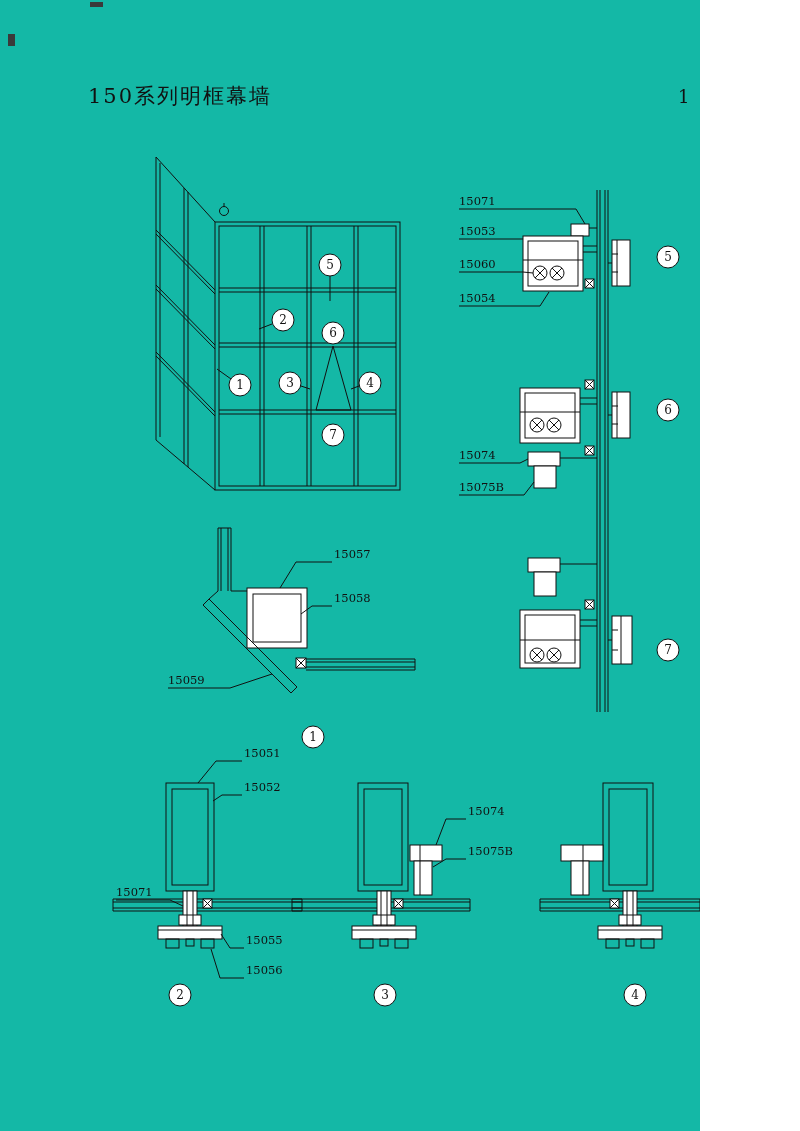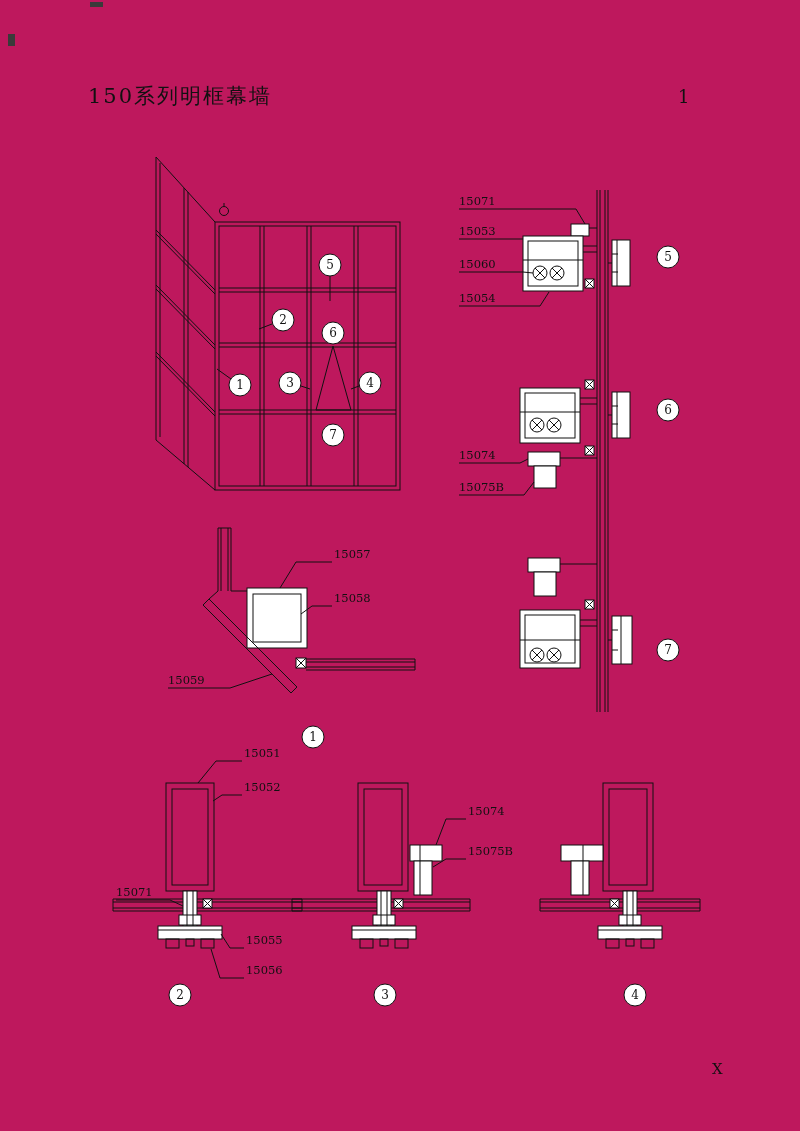--- a/index.html
+++ b/index.html
@@ -1,17 +1,17 @@
 <!DOCTYPE html>
 <html><head>
 <meta charset="utf-8">
 <style>
   html,body{margin:0;padding:0;}
   body{background:#ffffff;}
-  .sheet{position:relative;width:800px;height:1131px;background:#be185d;overflow:hidden;
+  .sheet{position:relative;width:700px;height:1131px;background:#14b8a6;overflow:hidden;
          font-family:"DejaVu Serif","Liberation Serif",serif;color:#111;}
   .title{position:absolute;left:88px;top:82px;font-size:21px;letter-spacing:2px;}
   .pagenum{position:absolute;left:678px;top:86px;font-size:18px;}
   .xmark{position:absolute;left:712px;top:1060px;font-size:15px;}
   .artifact{position:absolute;background:#3a3a3a;}
   .a1{left:8px;top:34px;width:7px;height:12px;}
   .a2{left:90px;top:2px;width:13px;height:5px;}
   svg{position:absolute;left:0;top:0;}
   svg line,svg rect,svg circle,svg polyline,svg polygon,svg path{stroke:#111;stroke-width:1;fill:none;}
   svg .wf{fill:#ffffff;}

